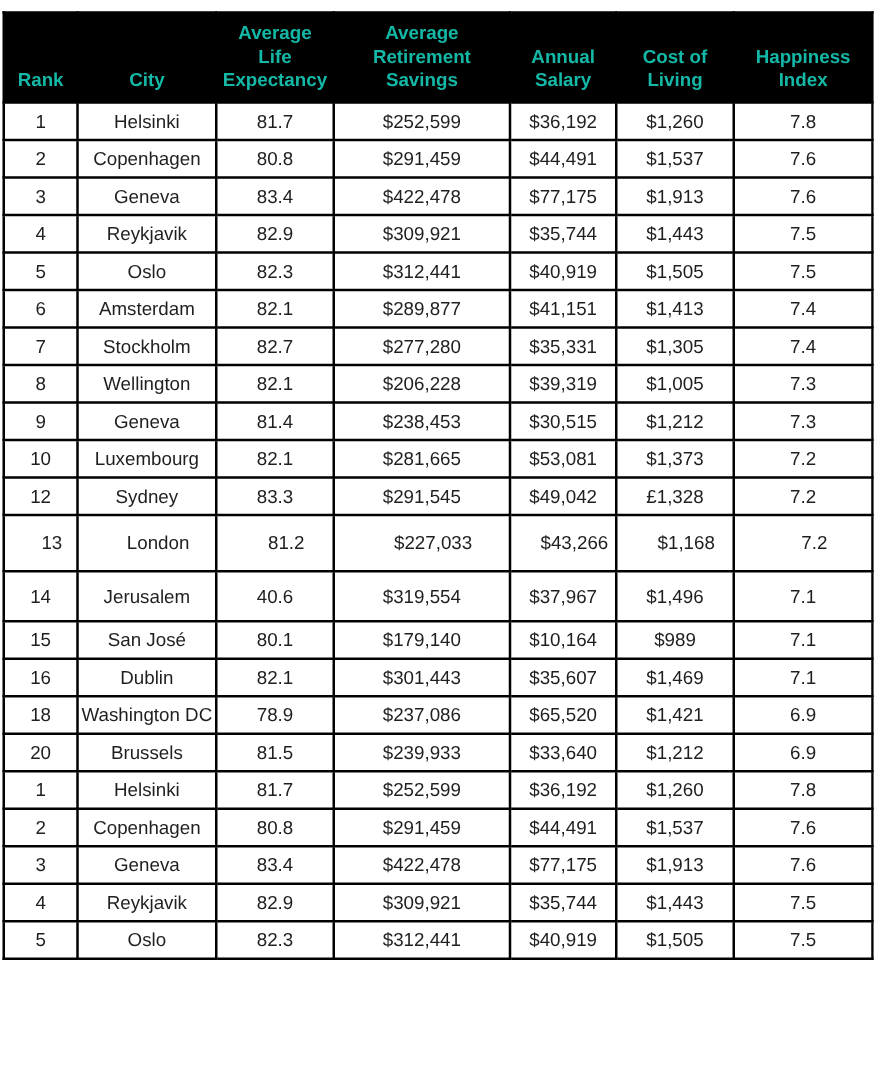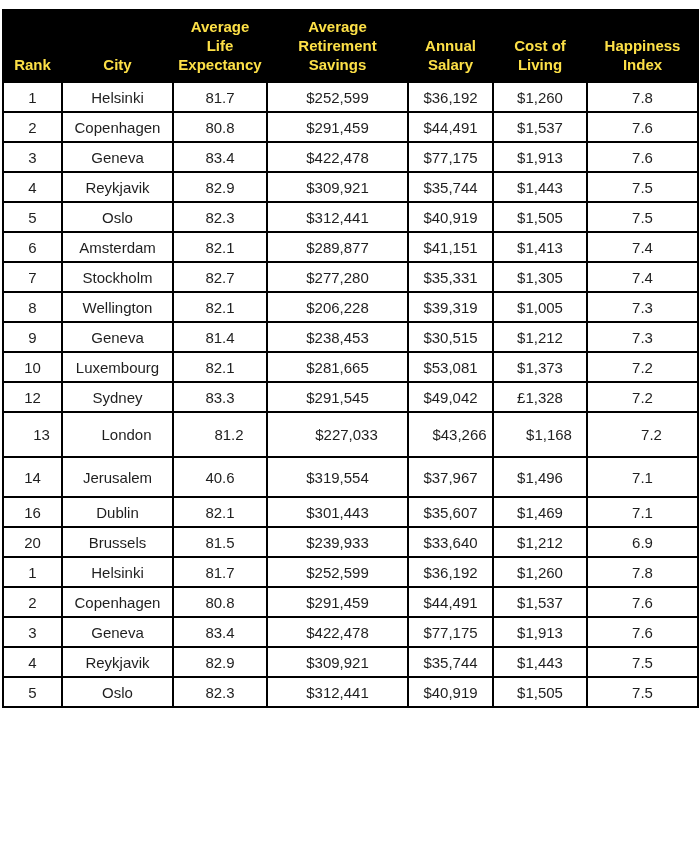--- a/index.html
+++ b/index.html
@@ -15,21 +15,21 @@
     padding: 9px 2px 5px 2px;
     font-family: "Liberation Sans", sans-serif;
   }
   table.rankings {
     border-collapse: collapse;
     table-layout: fixed;
     width: 695px;
   }
   table.rankings th {
     background: #000000;
-    color: #fde047;
+    color: #14b8a6;
     font-weight: bold;
     font-size: 15px;
     line-height: 1.25;
     text-align: center;
     vertical-align: bottom;
     padding: 7px 2px 7px 2px;
     border: 2px solid #000000;
   }
   table.rankings td {
     border: 2px solid #000000;
@@ -192,27 +192,45 @@
         <tr>
           <td>14</td>
           <td>Jerusalem</td>
           <td>40.6</td>
           <td>$319,554</td>
           <td>$37,967</td>
           <td>$1,496</td>
           <td>7.1</td>
         </tr>
         <tr>
+          <td>15</td>
+          <td>San José</td>
+          <td>80.1</td>
+          <td>$179,140</td>
+          <td>$10,164</td>
+          <td>$989</td>
+          <td>7.1</td>
+        </tr>
+        <tr>
           <td>16</td>
           <td>Dublin</td>
           <td>82.1</td>
           <td>$301,443</td>
           <td>$35,607</td>
           <td>$1,469</td>
           <td>7.1</td>
+        </tr>
+        <tr>
+          <td>18</td>
+          <td>Washington DC</td>
+          <td>78.9</td>
+          <td>$237,086</td>
+          <td>$65,520</td>
+          <td>$1,421</td>
+          <td>6.9</td>
         </tr>
         <tr>
           <td>20</td>
           <td>Brussels</td>
           <td>81.5</td>
           <td>$239,933</td>
           <td>$33,640</td>
           <td>$1,212</td>
           <td>6.9</td>
         </tr>

